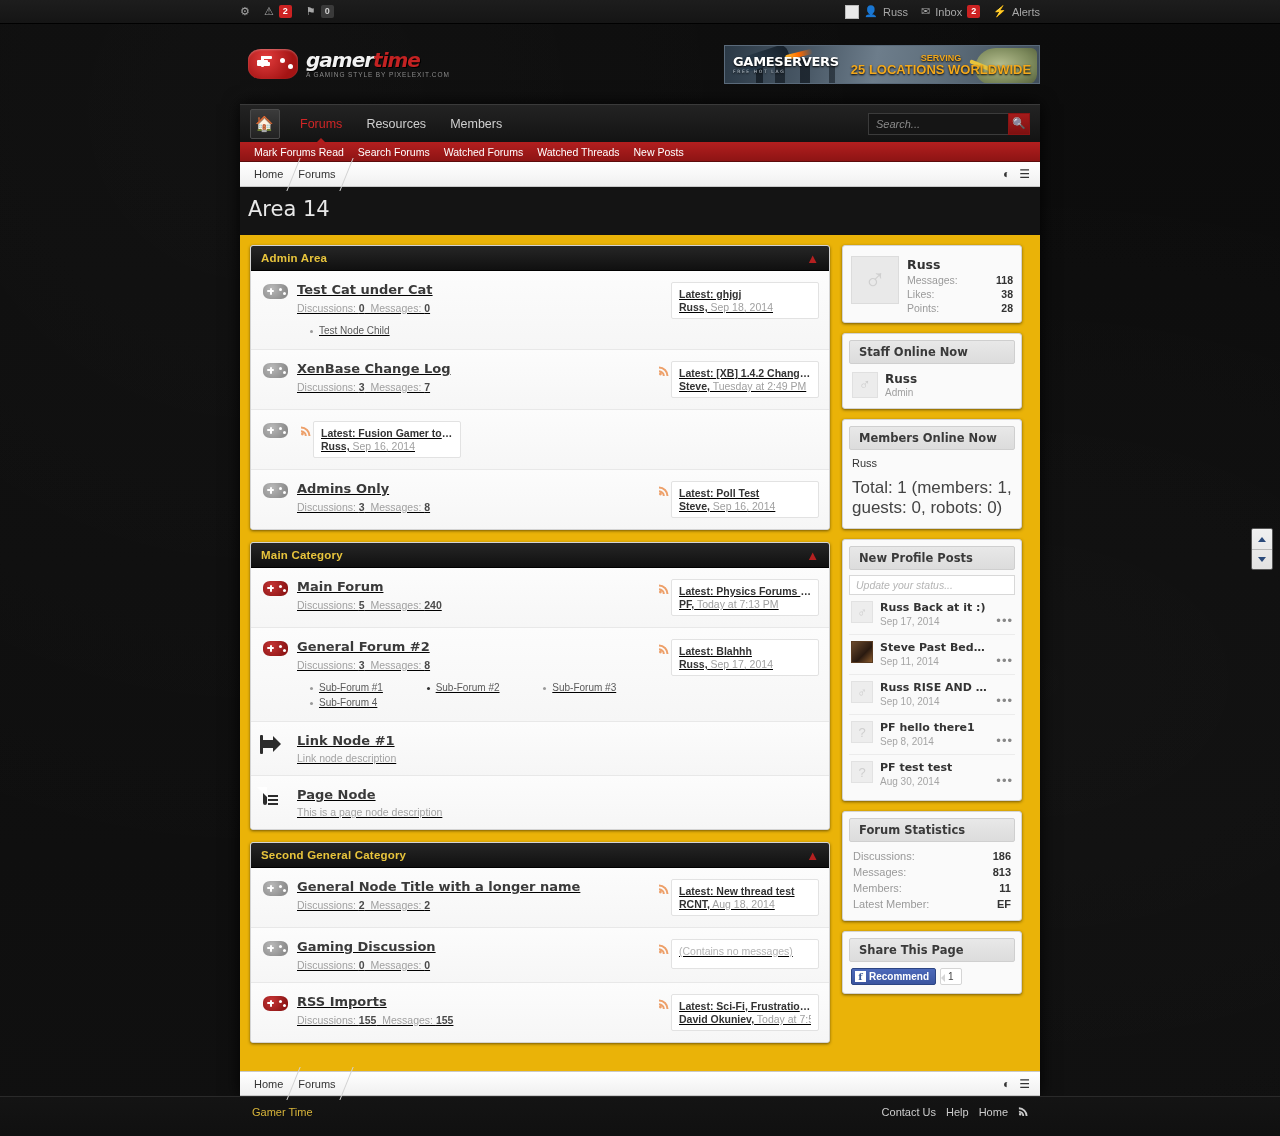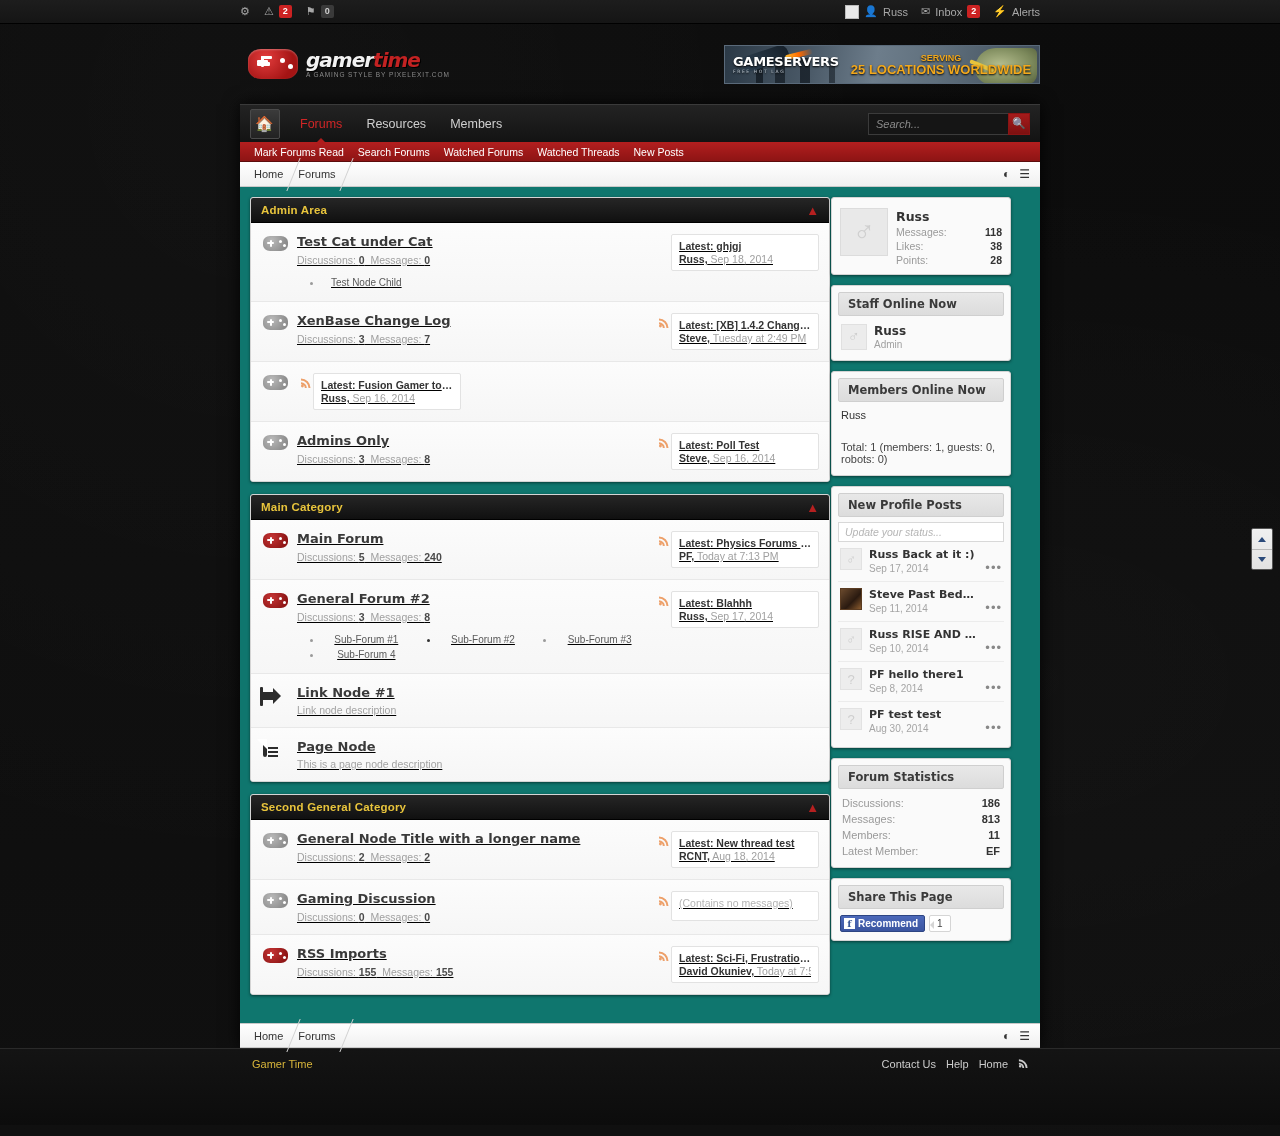--- a/index.html
+++ b/index.html
@@ -227,22 +227,22 @@
     background: #d2d2d2;
     transform: skewX(-22deg);
   }
   .bc-right { margin-left: auto; display: flex; align-items: center; gap: 9px; color: #333; }
   .bc-icon { cursor: pointer; font-size: 12px; }
 
   
   .content {
     display: flex;
     padding: 10px 10px 16px 10px;
-    gap: 1px;
-    background: #0f766e;
+    gap: 12px;
+    background: #eab308;
   }
   .main-col { width: 580px; }
   .side-col { width: 180px; }
   .page-title {
     color: #e8e8e8;
     font-size: 21px;
     font-weight: normal;
     padding: 8px 0 14px 8px;
     font-family: "DejaVu Sans", sans-serif;
   }
@@ -318,21 +318,20 @@
     font-size: 13px; color: #3a3a3a; font-weight: bold;
     font-family: "DejaVu Sans", sans-serif;
     cursor: pointer; line-height: 16px;
   }
   .node-desc { font-size: 10.5px; color: #a3a3a3; margin-top: 3px; }
   .node-stats { font-size: 10.5px; color: #a0a0a0; margin-top: 4px; }
   .node-stats b { color: #4a4a4a; font-weight: bold; }
   .subforums {
     display: flex; flex-wrap: wrap;
     margin-top: 9px;
-    text-align: center;
   }
   .subforum {
     width: 33.33%;
     font-size: 10px; color: #5a5a5a;
     padding: 2px 0 2px 22px;
     position: relative;
     cursor: pointer;
   }
   .subforum:before {
     content:""; position:absolute; left: 13px; top: 7px;
@@ -396,21 +395,21 @@
   .stat-row .v { margin-left: auto; color: #333; font-weight: bold; }
   .staff-row { display: flex; gap: 7px; padding: 8px 3px 4px 3px; align-items: center; }
   .staff-av {
     width: 26px; height: 26px; background: #ececec; border: 1px solid #e0e0e0;
     display: flex; align-items: center; justify-content: center; color: #cdcdcd; font-size: 16px;
     flex: 0 0 26px;
   }
   .staff-name { font-size: 12px; font-weight: bold; color: #333; font-family: "DejaVu Sans", sans-serif; }
   .staff-role { font-size: 10px; color: #a0a0a0; margin-top: 1px; }
   .online-list { padding: 7px 3px 2px 3px; font-size: 11px; color: #333; }
-  .online-total { font-size: 11px; color: #444; margin-top: 18px; }
+  .online-total { font-size: 17px; color: #444; margin-top: 7px; }
   .status-input {
     width: 100%; height: 20px; margin-top: 5px;
     border: 1px solid #d8d8d8; background: #fff;
     font-size: 10.5px; font-style: italic; color: #9a9a9a;
     padding: 0 6px;
     outline: none;
     font-family: "Liberation Sans", sans-serif;
     position: relative;
   }
   .status-input::placeholder { color: #b5b5b5; font-style: italic; }
@@ -593,20 +592,23 @@
 
   <div class="breadcrumb">
     <div class="crumb">Home</div>
     <div class="crumb">Forums</div>
     <div class="bc-right">
       <span class="bc-icon">◐</span>
       <span class="bc-icon">☰</span>
     </div>
   </div>
 
+  <div style="background:#141414;padding-top:2px;">
+    <div class="page-title">Area 14</div>
+  </div>
 
   <div class="content">
     <div class="main-col" id="node-list">
         <div class="node-block">
           <div class="cat-header">
             <span class="cat-title">Admin Area</span>
             <span class="cat-collapse">▲</span>
           </div>
           <div class="node-row">
             <div class="node-icon">

